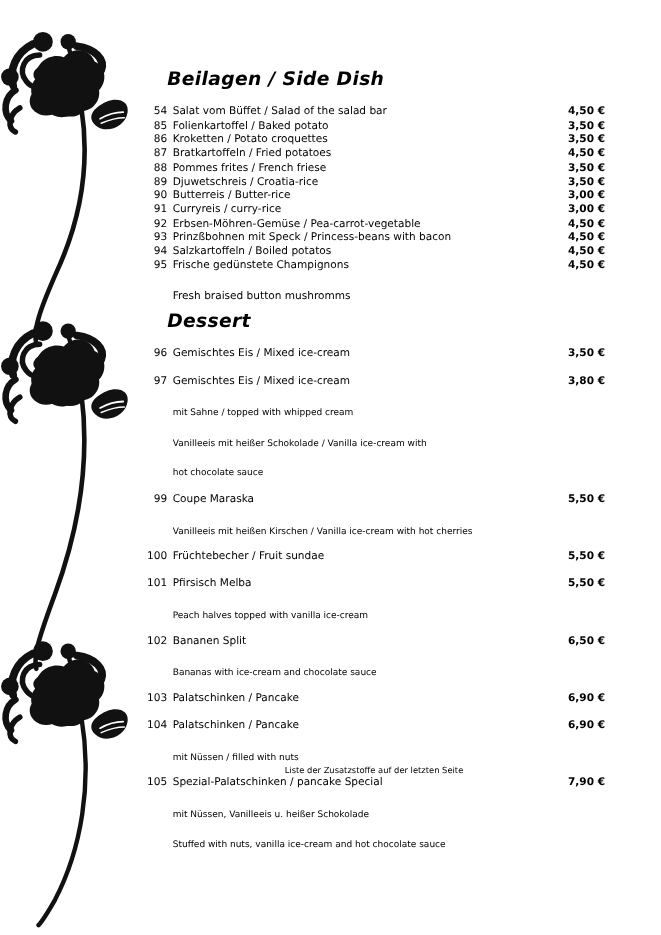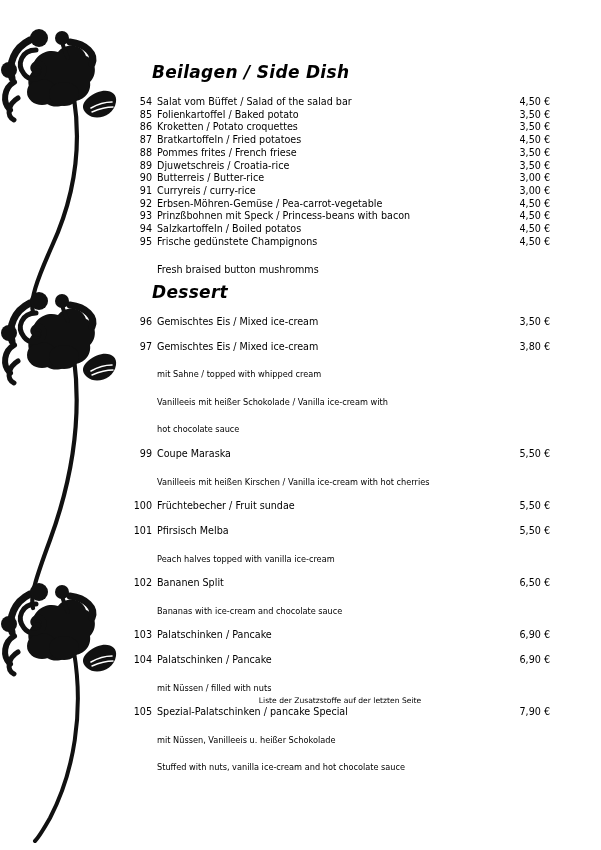--- a/index.html
+++ b/index.html
@@ -83,20 +83,21 @@
     line-height: 12.7px;
     white-space: nowrap;
   }
   .item-price {
     flex: 0 0 auto;
     width: 58px;
     text-align: right;
     font-size: 9.6px;
     line-height: 12.7px;
     white-space: nowrap;
+    font-weight: bold;
   }
   .item-desc {
     margin-left: 27px;
     font-size: 8.2px;
     line-height: 11.5px;
     white-space: nowrap;
     margin-top: 16px;
   }
   
   .item-desc.full {

